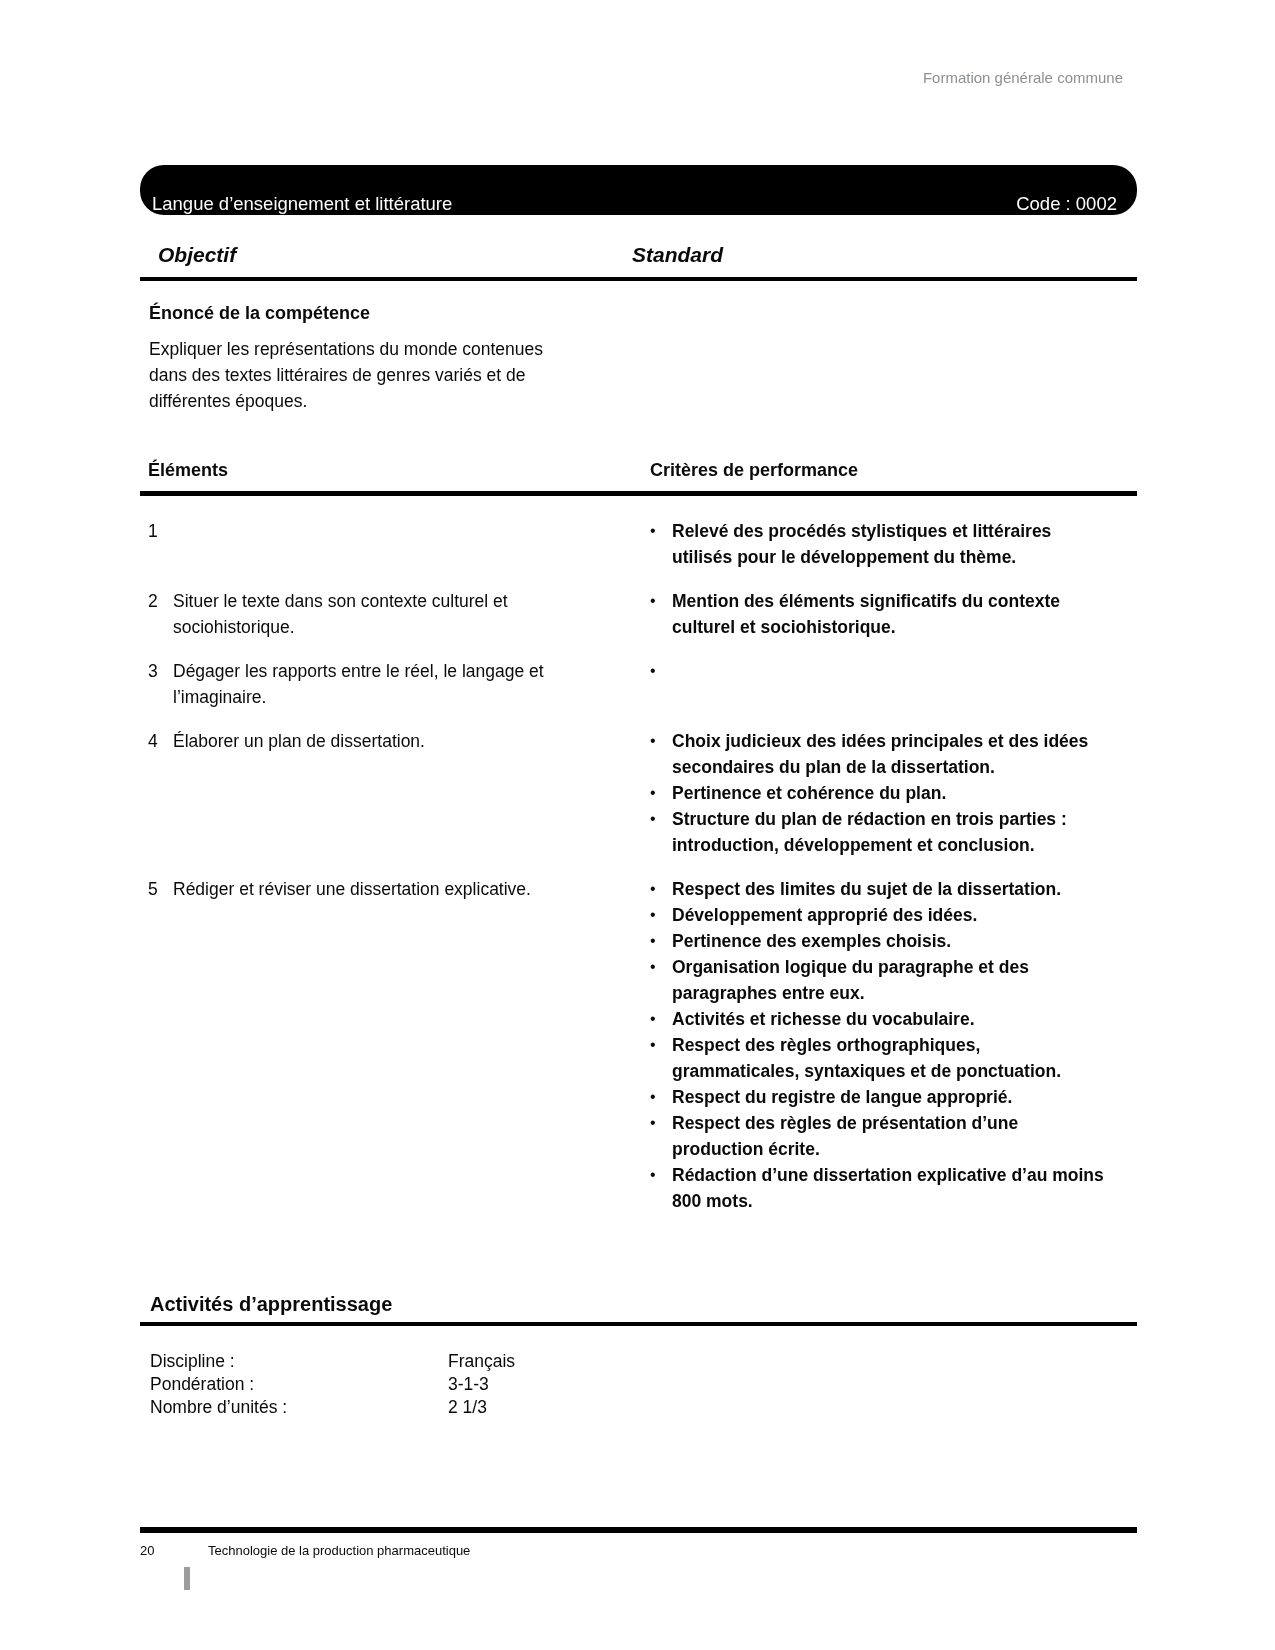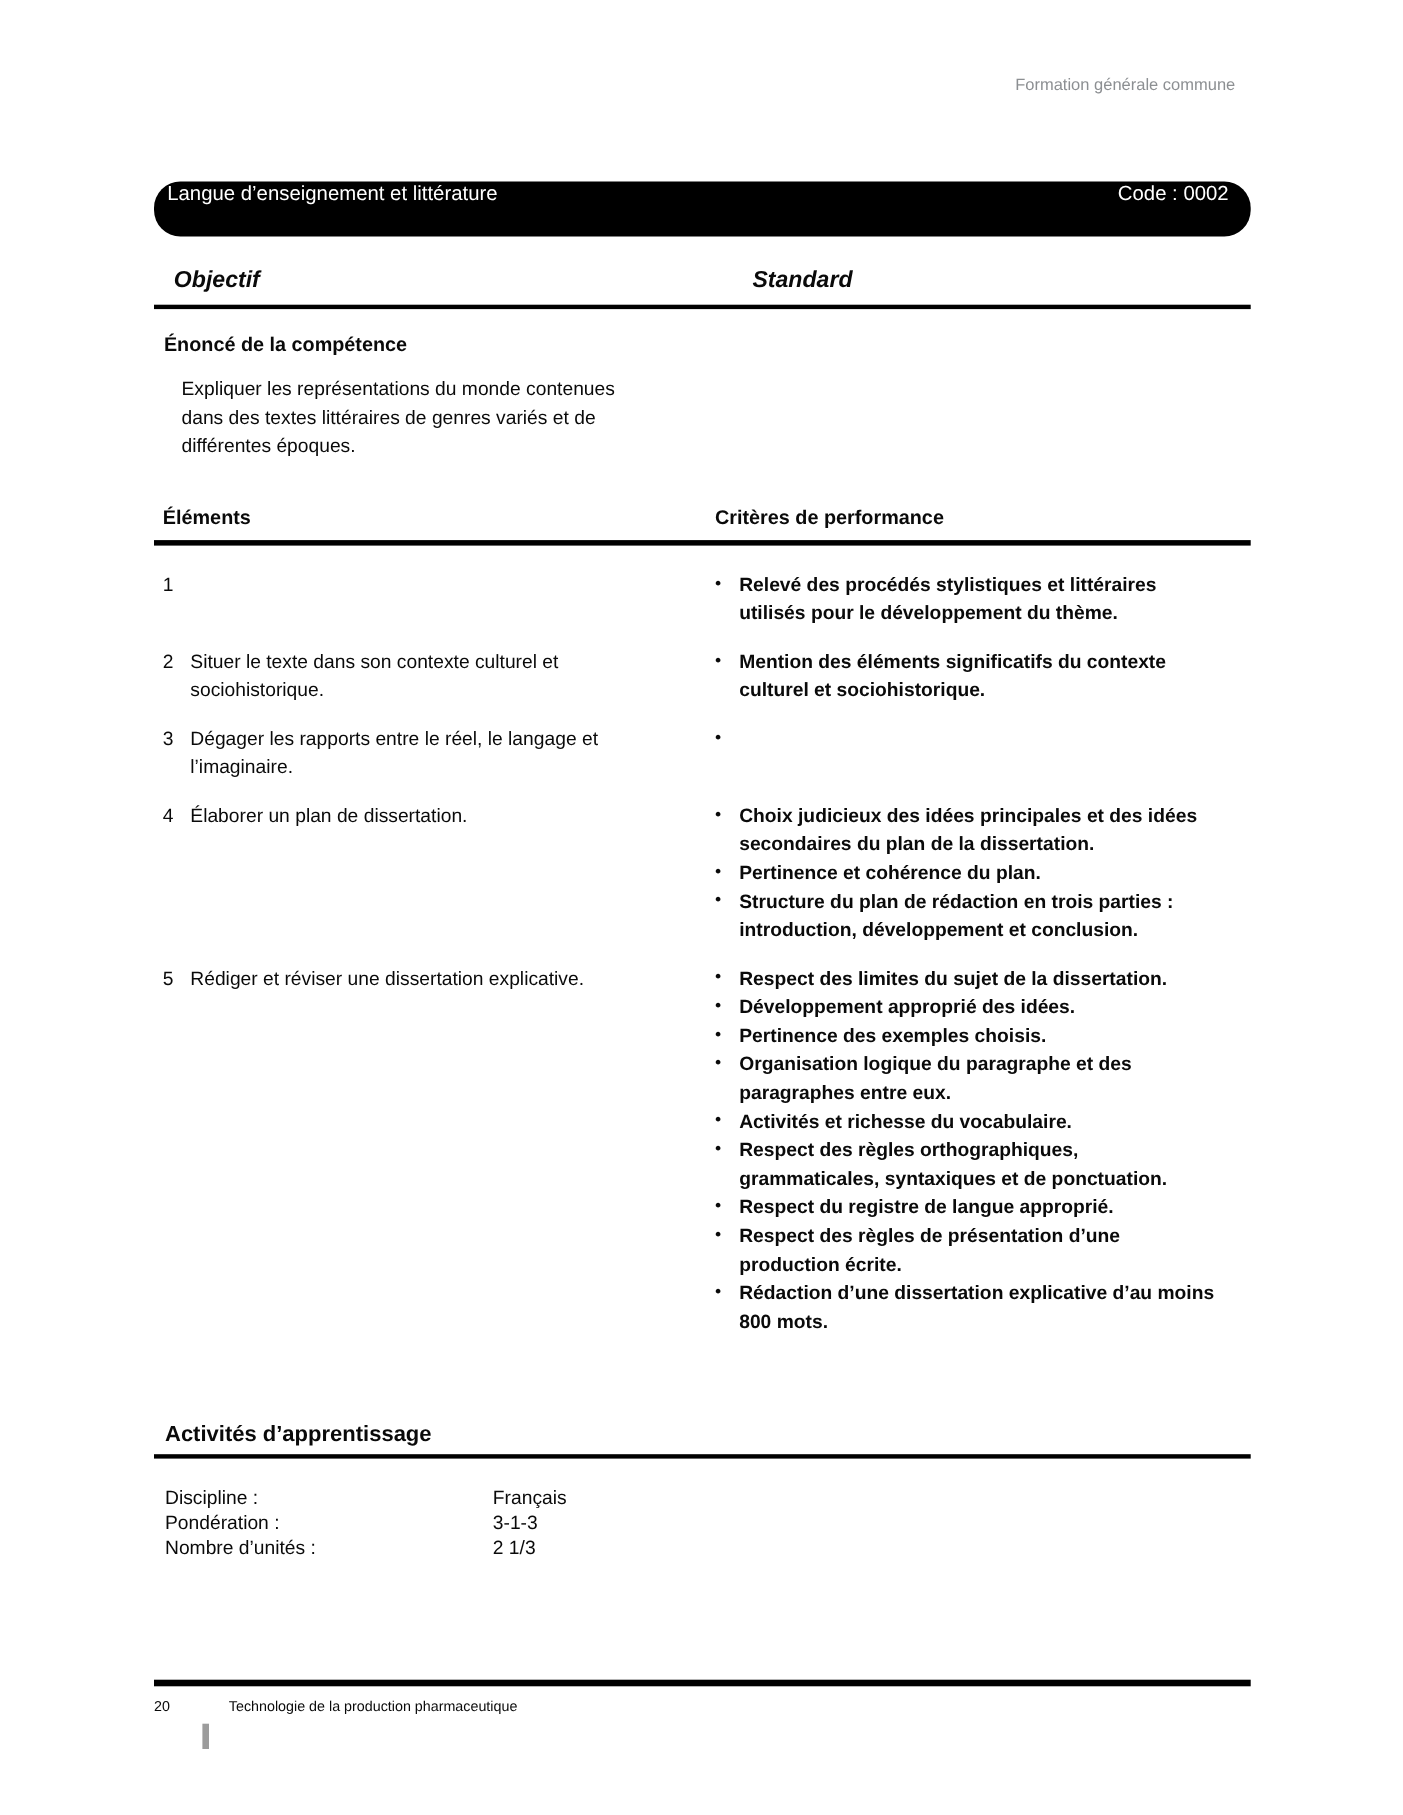--- a/index.html
+++ b/index.html
@@ -13,39 +13,39 @@
   }
   
   .category{
     position:absolute;top:69px;right:152px;
     font-size:15px;color:#8c8f92;
   }
   
   .title-bar{
     position:absolute;left:140px;top:165px;width:997px;height:50px;
     background:#000;color:#fff;
-    display:flex;align-items:flex-start;justify-content:space-between;
+    display:flex;align-items:flex-end;justify-content:space-between;
     box-sizing:border-box;padding:0 20px 0 12px;
     font-size:18.5px;
     border-radius:24px;
   }
   
   .col-head-row{position:absolute;left:140px;top:243px;width:997px;}
   .col-head{
     font-size:21px;font-weight:bold;font-style:italic;
     display:inline-block;
   }
   .col-head.left{margin-left:18px;}
-  .col-head.right{position:absolute;left:544px;top:0;text-align:center;}
+  .col-head.right{position:absolute;left:492px;top:0;text-align:center;}
   .rule{position:absolute;left:140px;width:997px;background:#000;}
   .rule-top{top:277px;height:4px;}
   
   .competence{position:absolute;left:140px;top:303px;width:997px;}
   .comp-heading{font-size:18px;font-weight:bold;margin:0 0 12px 0;padding-left:9px;}
-  .comp-text{margin:16px;padding-left:9px;max-width:420px;font-size:17.5px;line-height:26px;}
+  .comp-text{margin:0;padding-left:9px;max-width:420px;font-size:17.5px;line-height:26px;}
   
   .elements{position:absolute;left:140px;top:460px;width:997px;}
   .el-head-row{position:relative;height:28px;}
   .el-head{font-size:18px;font-weight:bold;}
   .el-head.left{position:absolute;left:8px;top:0;}
   .el-head.right{position:absolute;left:510px;top:0;}
   .rule-elements{position:relative;width:997px;height:5px;background:#000;margin-top:3px;}
   .el-rows{margin-top:22px;}
   .el-row{display:flex;align-items:flex-start;}
   .el-row + .el-row{margin-top:18px;}

